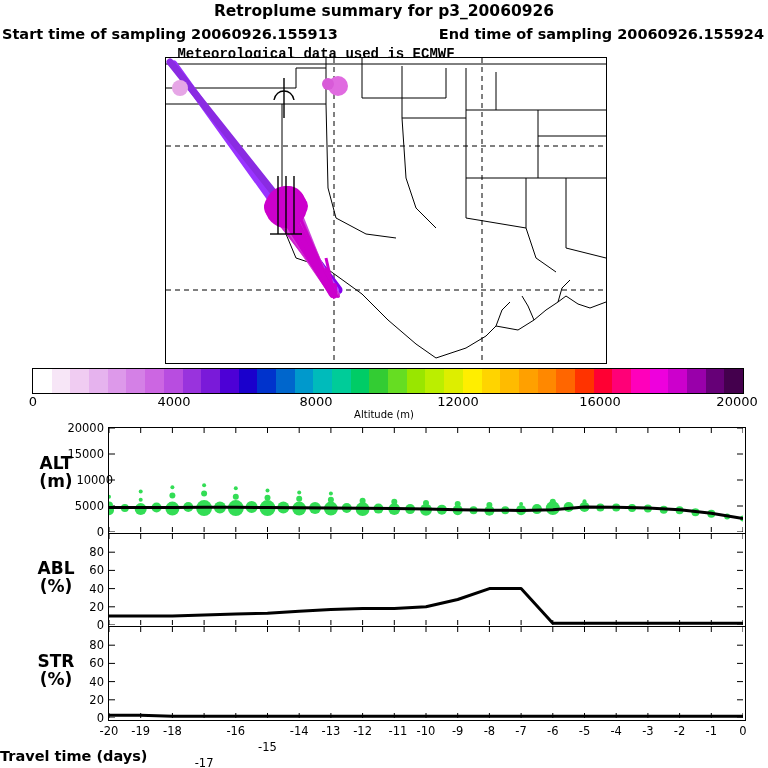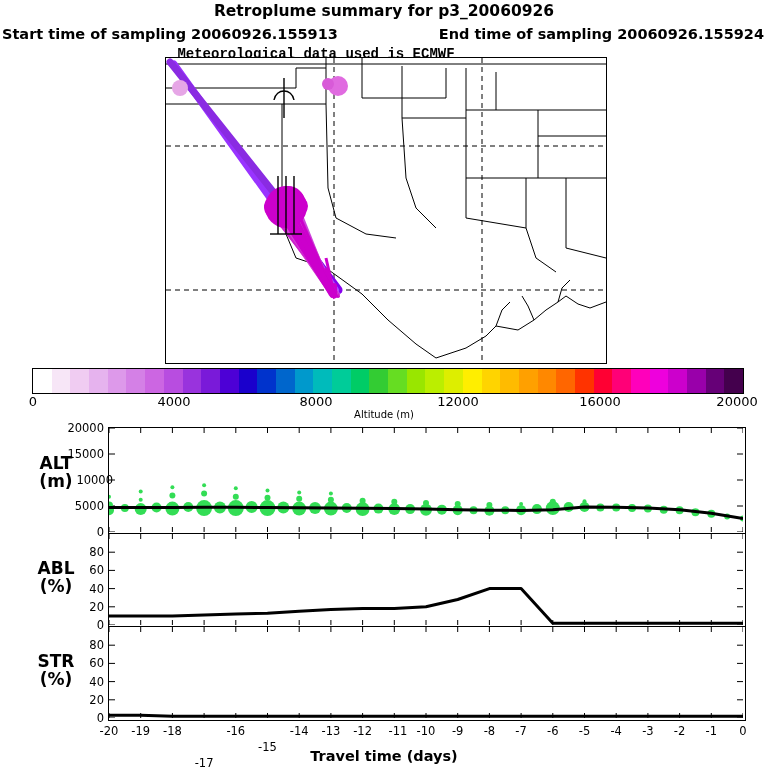--- a/index.html
+++ b/index.html
@@ -27,21 +27,21 @@
   #panel-alt{top:427px;height:106px;}
   #panel-abl{top:533px;height:93px;}
   #panel-str{top:626px;height:93px;}
   .panel svg{display:block;}
   .ylab{position:absolute;font-size:17px;font-weight:bold;color:#000;text-align:center;line-height:1.05;}
   #ylab-alt{left:8px;top:455px;width:96px;}
   #ylab-abl{left:8px;top:560px;width:96px;}
   #ylab-str{left:8px;top:653px;width:96px;}
   .ytick{position:absolute;font-size:11.5px;color:#000;text-align:right;width:60px;transform:translateY(-50%);}
   .xtick{position:absolute;font-size:11.5px;color:#000;transform:translateX(-50%);}
-  #xaxis-label{left:0;top:748px;width:768px;text-align:center;font-size:14.5px;font-weight:bold;color:#000;}
+  #xaxis-label{left:0;top:748px;width:768px;text-align:left;font-size:14.5px;font-weight:bold;color:#000;}
 </style>
 </head>
 <body>
 
 <div class="abs" id="title">Retroplume summary for p3_20060926</div>
 <div class="abs" id="subtitle-row">
   <span id="start-time">Start time of sampling 20060926.155913</span>
   <span id="end-time">End time of sampling 20060926.155924</span>
 </div>
 <div class="abs" id="met-line">Meteorological data used is ECMWF</div>

